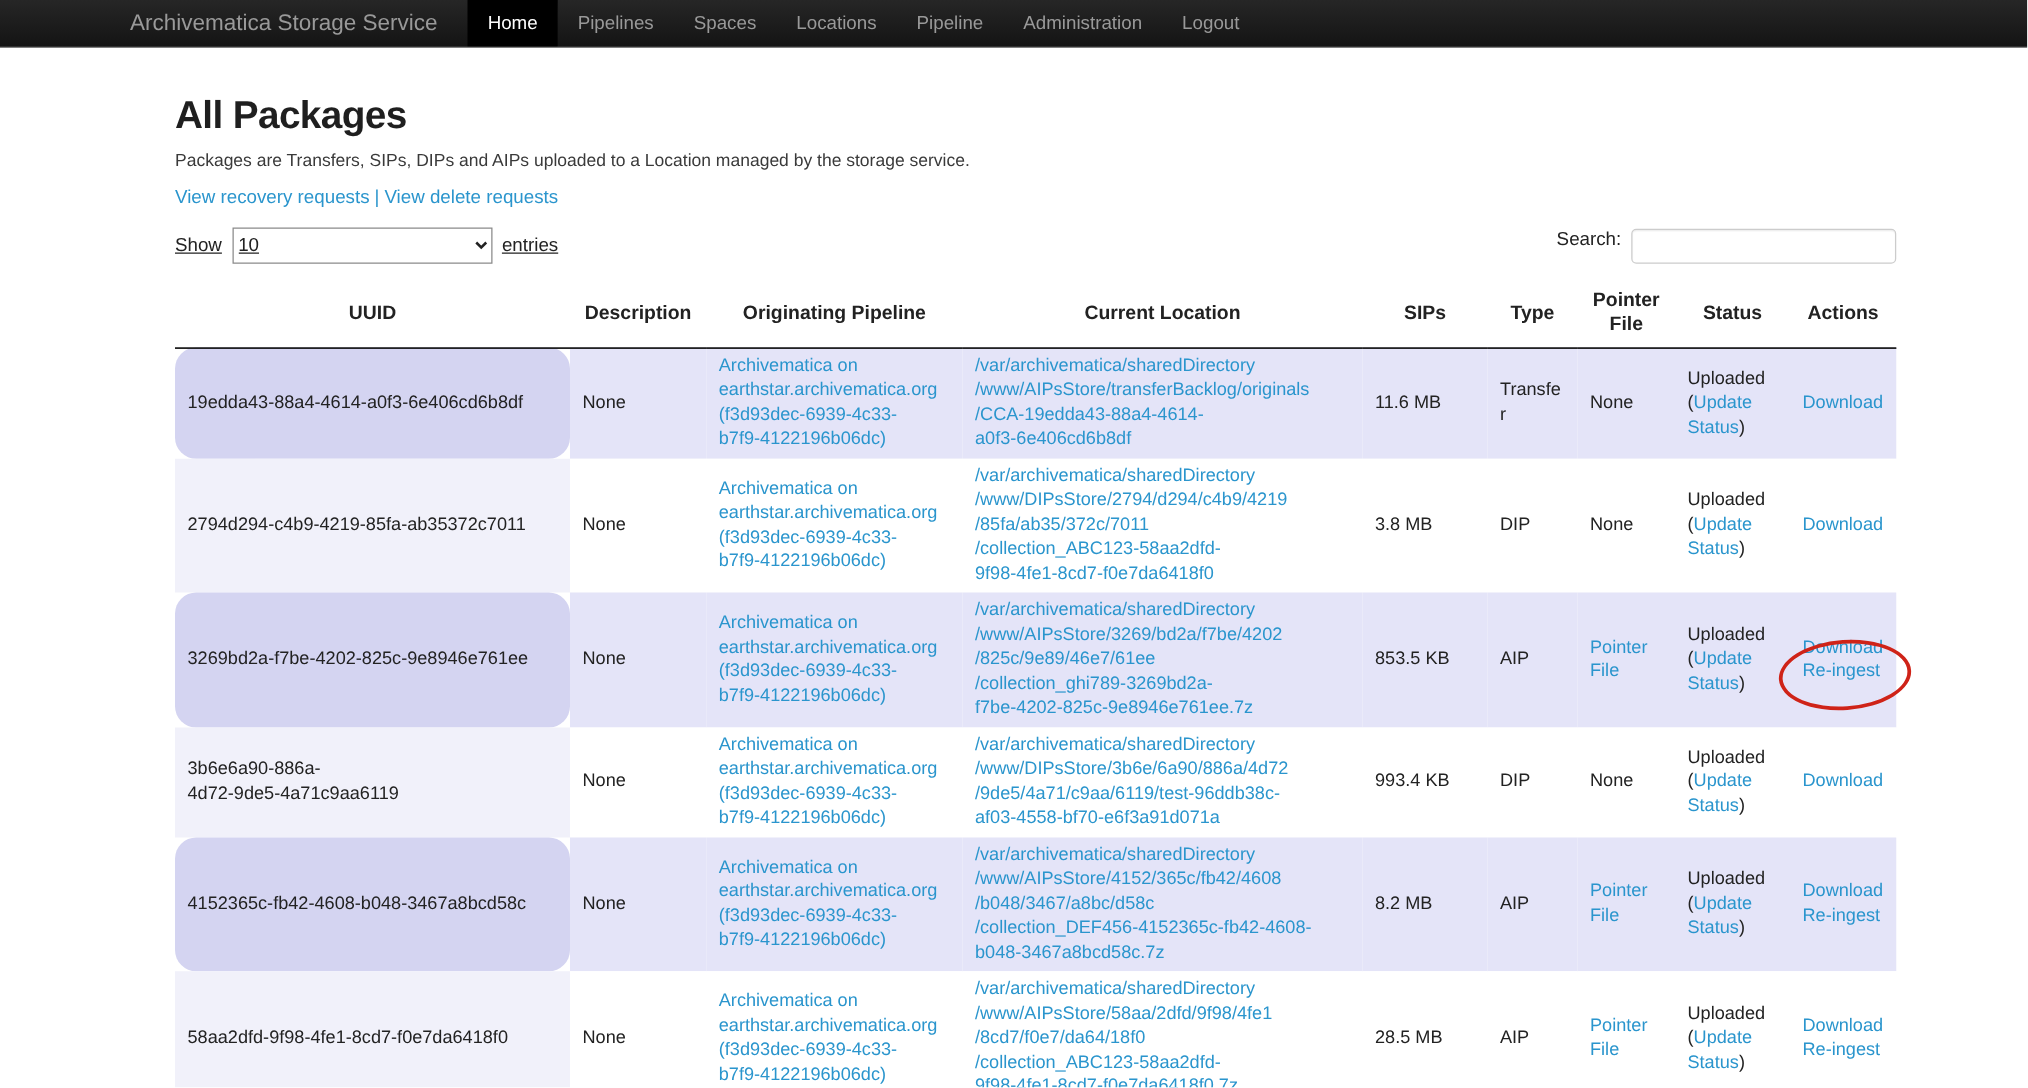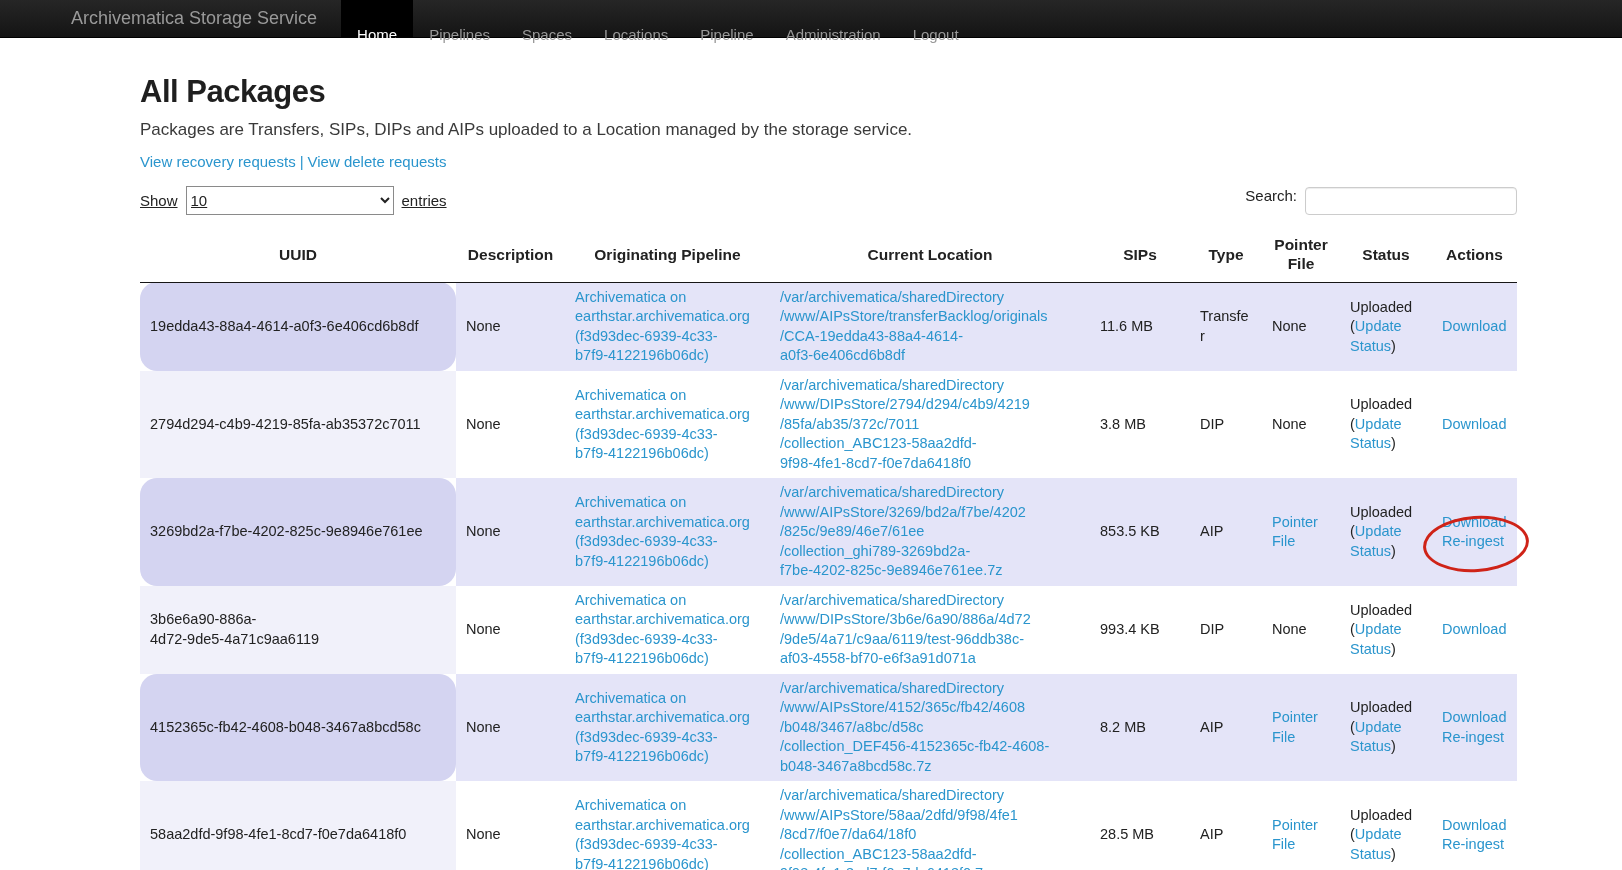--- a/index.html
+++ b/index.html
@@ -2,29 +2,29 @@
 <html><head>
 <meta charset="utf-8">
 <style>
   html,body{margin:0;padding:0;background:#fff;}
   body{font-family:"Liberation Sans","DejaVu Sans",sans-serif;}
   .page{position:relative;width:1622px;height:870px;overflow:hidden;background:#fff;}
 
   
   .navbar{height:38px;background:linear-gradient(#262626,#141414);border-bottom:1px solid #000;
           display:flex;align-items:stretch;box-sizing:border-box;}
-  .brand{color:#999;font-size:18px;line-height:37px;margin-left:71px;padding-right:24px;white-space:nowrap;}
+  .brand{color:#999;font-size:18px;line-height:37px;margin-left:104px;padding-right:24px;white-space:nowrap;}
   .nav{display:flex;}
-  .nav-item{display:block;color:#999;font-size:15px;line-height:37px;padding:16px 16px;text-decoration:none;white-space:nowrap;}
+  .nav-item{display:block;color:#999;font-size:15px;line-height:37px;padding:0 16px;text-decoration:none;white-space:nowrap;}
   .nav-item.active{color:#fff;background:#000;box-shadow:inset 0 3px 8px rgba(0,0,0,.5);}
 
   
   .content{margin-left:140px;width:1377px;}
   h1.title{font-size:31px;font-weight:bold;color:#1f1f1f;margin:36px 0 10px;letter-spacing:-.5px;}
-  .intro{font-size:17px;color:#3a3a3a;margin:0 0 13px;}
+  .intro{font-size:14px;color:#3a3a3a;margin:0 0 13px;}
   a{color:#2a95cd;text-decoration:none;}
   .req-links{font-size:15px;margin:0 0 16px;}
   .req-sep{color:#2a95cd;padding:0 4px;}
 
   .controls{display:flex;align-items:center;margin:4px 0 12px;font-size:15px;color:#222;}
   .show-wrap{display:flex;align-items:center;gap:8px;text-decoration:underline;}
   select.page-size{width:208px;height:29px;font-size:15px;border:1px solid #8a8a8a;background:#fff;color:#222;}
   .search-wrap{margin-left:auto;display:flex;align-items:flex-start;gap:8px;}
   .search-input{width:198px;height:26px;border:1px solid #ccc;border-radius:4px;padding:0 6px;
                 box-shadow:inset 0 1px 1px rgba(0,0,0,.075);font-size:14px;}

